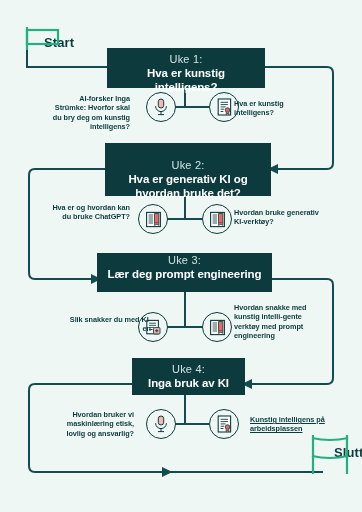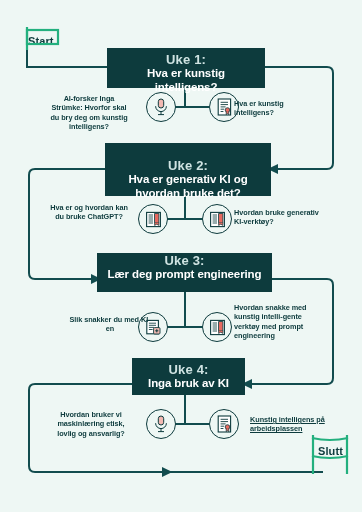--- a/index.html
+++ b/index.html
@@ -20,22 +20,22 @@
     position:absolute;
     background:#0d3b3d;
     color:#ffffff;
     text-align:center;
     box-sizing:border-box;
     padding:4px 10px 6px 10px;
     z-index:4;
   }
   .week-kicker{
     display:block;
-    font-size:13px;
-    font-weight:700;
+    font-size:11px;
+    font-weight:400;
     color:#cfe3e2;
     line-height:13px;
     letter-spacing:.2px;
   }
   .week-title{
     display:block;
     font-size:11.5px;
     font-weight:bold;
     color:#ffffff;
     line-height:14px;
@@ -59,30 +59,31 @@
   .caption{
     position:absolute;
     font-size:7.3px;
     line-height:9.4px;
     font-weight:bold;
     color:#0d3b3d;
     z-index:5;
     letter-spacing:-.05px;
   }
   .caption.right{text-align:left;}
-  .caption.left{text-align:center;}
+  .caption.left{text-align:right;}
 
   
   .flag{position:absolute;z-index:6;}
   .flag-label{
     position:absolute;
-    font-size:11px;
+    font-size:13px;
     font-weight:bold;
     color:#0d3b3d;
     letter-spacing:.1px;
+    padding-left:16px;
   }
 </style>
 </head>
 <body>
 
 <div id="root">
 
   <svg id="wires" viewBox="0 0 362 512">
     <defs>
       <marker id="arw" markerWidth="7" markerHeight="7" refX="3.2" refY="3" orient="auto">

